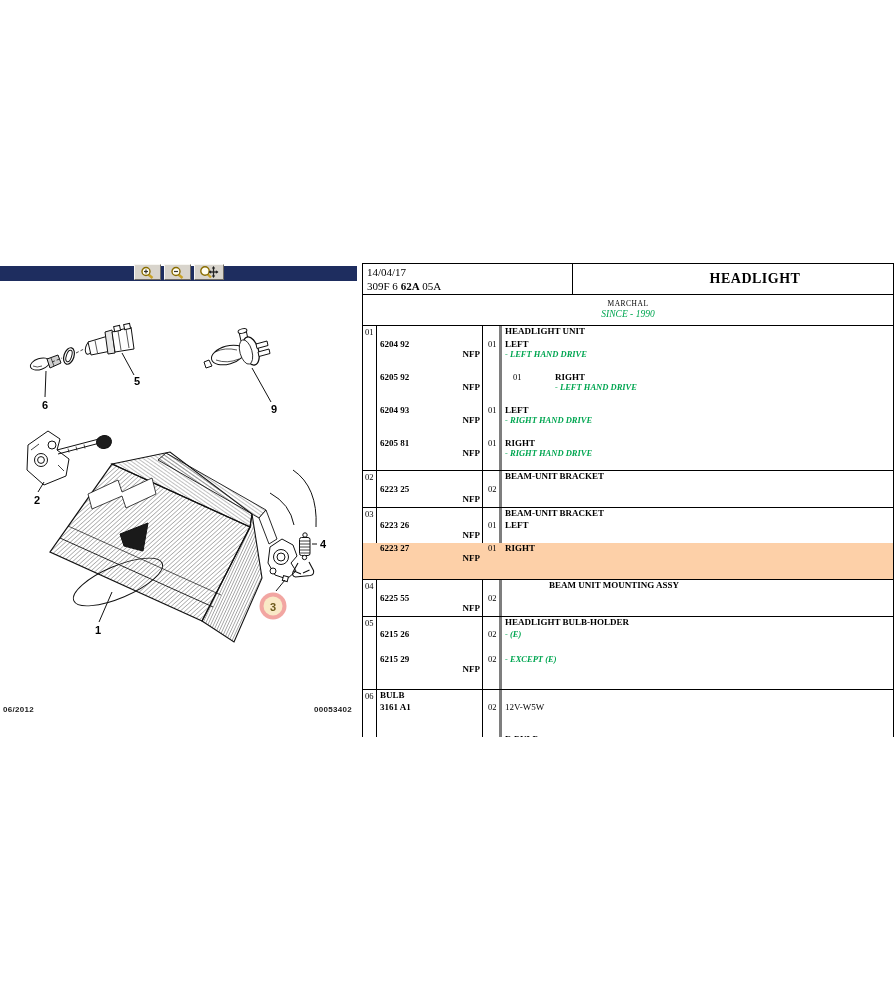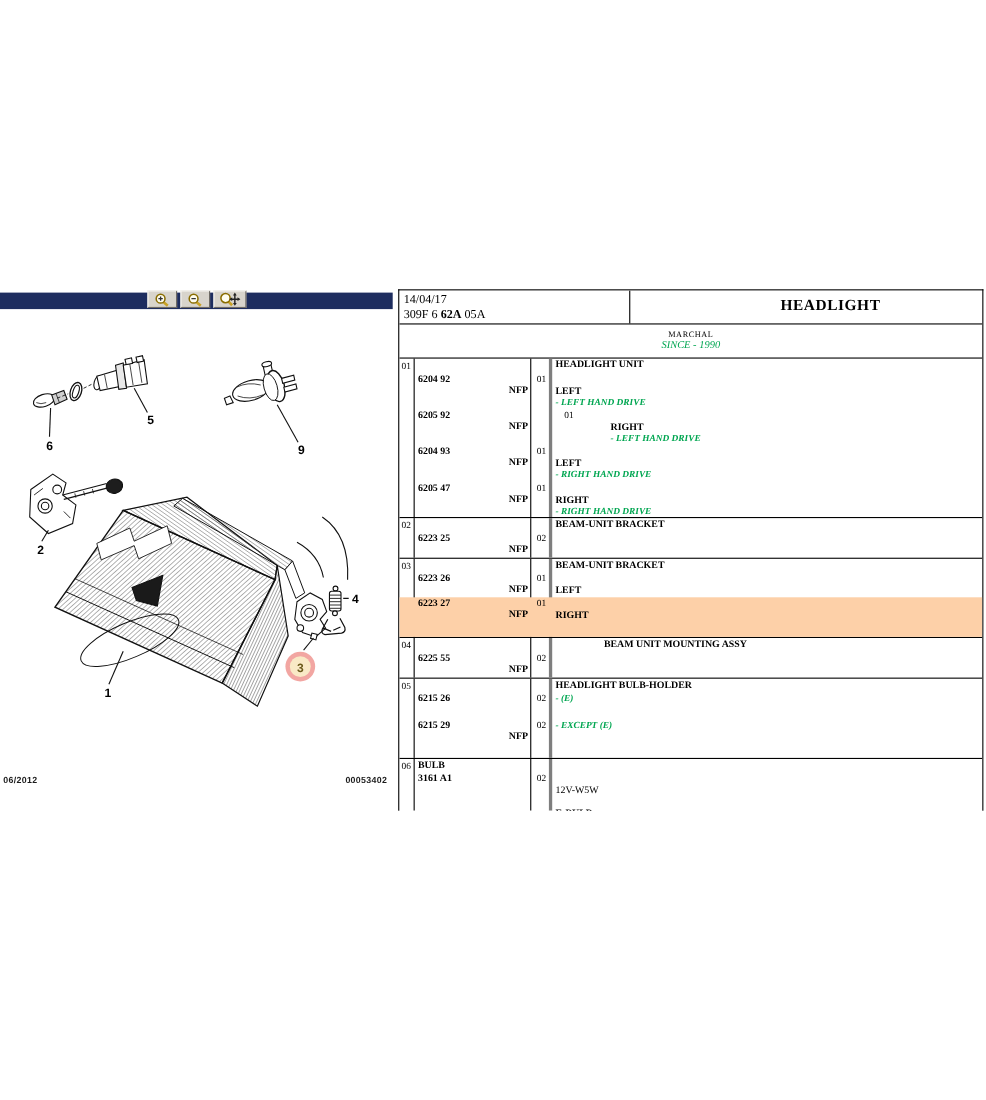--- a/index.html
+++ b/index.html
@@ -34,21 +34,21 @@
   .t-idx{position:absolute;left:2px;top:1px;font-size:8.5px;z-index:2;}
   .t-rows{position:absolute;left:0;right:0;top:0;bottom:0;padding-left:14px;z-index:3;}
   .t-row{display:flex;box-sizing:border-box;}
   .t-row.hl{margin-left:-14px;padding-left:14px;}
   .c-pn{width:105px;position:relative;box-sizing:border-box;padding-left:3px;}
   .c-pn .pn{display:block;font-weight:bold;font-size:9px;line-height:11px;white-space:nowrap;}
   .c-pn .nfp{position:absolute;right:2px;top:10px;font-weight:bold;font-size:9px;}
   .c-qty{width:20px;box-sizing:border-box;padding-left:6px;font-size:8.5px;line-height:11px;}
   .c-desc{flex:1;box-sizing:border-box;padding-left:3px;}
   .t-name{font-weight:bold;font-size:9px;line-height:11px;white-space:nowrap;}
-  .dname{font-weight:bold;font-size:9px;line-height:10px;height:10px;white-space:nowrap;margin-top:11px;}
+  .dname{font-weight:bold;font-size:9px;line-height:10px;height:10px;white-space:nowrap;}
   .dname.plain{font-weight:normal;}
   .note{font-style:italic;font-weight:bold;font-size:8.5px;line-height:10px;white-space:nowrap;}
   .t-footer-row{margin-top:7px;}
 </style>
 </head>
 <body>
 
 <div class="toolbar" id="toolbar-bar" style="background: rgb(30, 45, 95);">
   <button class="tb-btn" style="left:134px;width:27px;" title="">
     <svg width="15" height="13" viewBox="0 0 15 13">
@@ -266,21 +266,21 @@
               <span class="nfp">NFP</span>
             </div>
             <div class="c-qty">01</div>
             <div class="c-desc">
               <div class="dname">LEFT</div>
               <div class="note" style="color: rgb(0, 166, 81);">- RIGHT HAND DRIVE</div>
             </div>
           </div>
           <div class="t-row t-entry" style="height: 32px;">
             <div class="c-pn">
-              <span class="pn">6205 47</span>
+              <span class="pn">6205 81</span>
               <span class="nfp">NFP</span>
             </div>
             <div class="c-qty">01</div>
             <div class="c-desc">
               <div class="dname">RIGHT</div>
               <div class="note" style="color: rgb(0, 166, 81);">- RIGHT HAND DRIVE</div>
             </div>
           </div>
         </div>
       </div>

